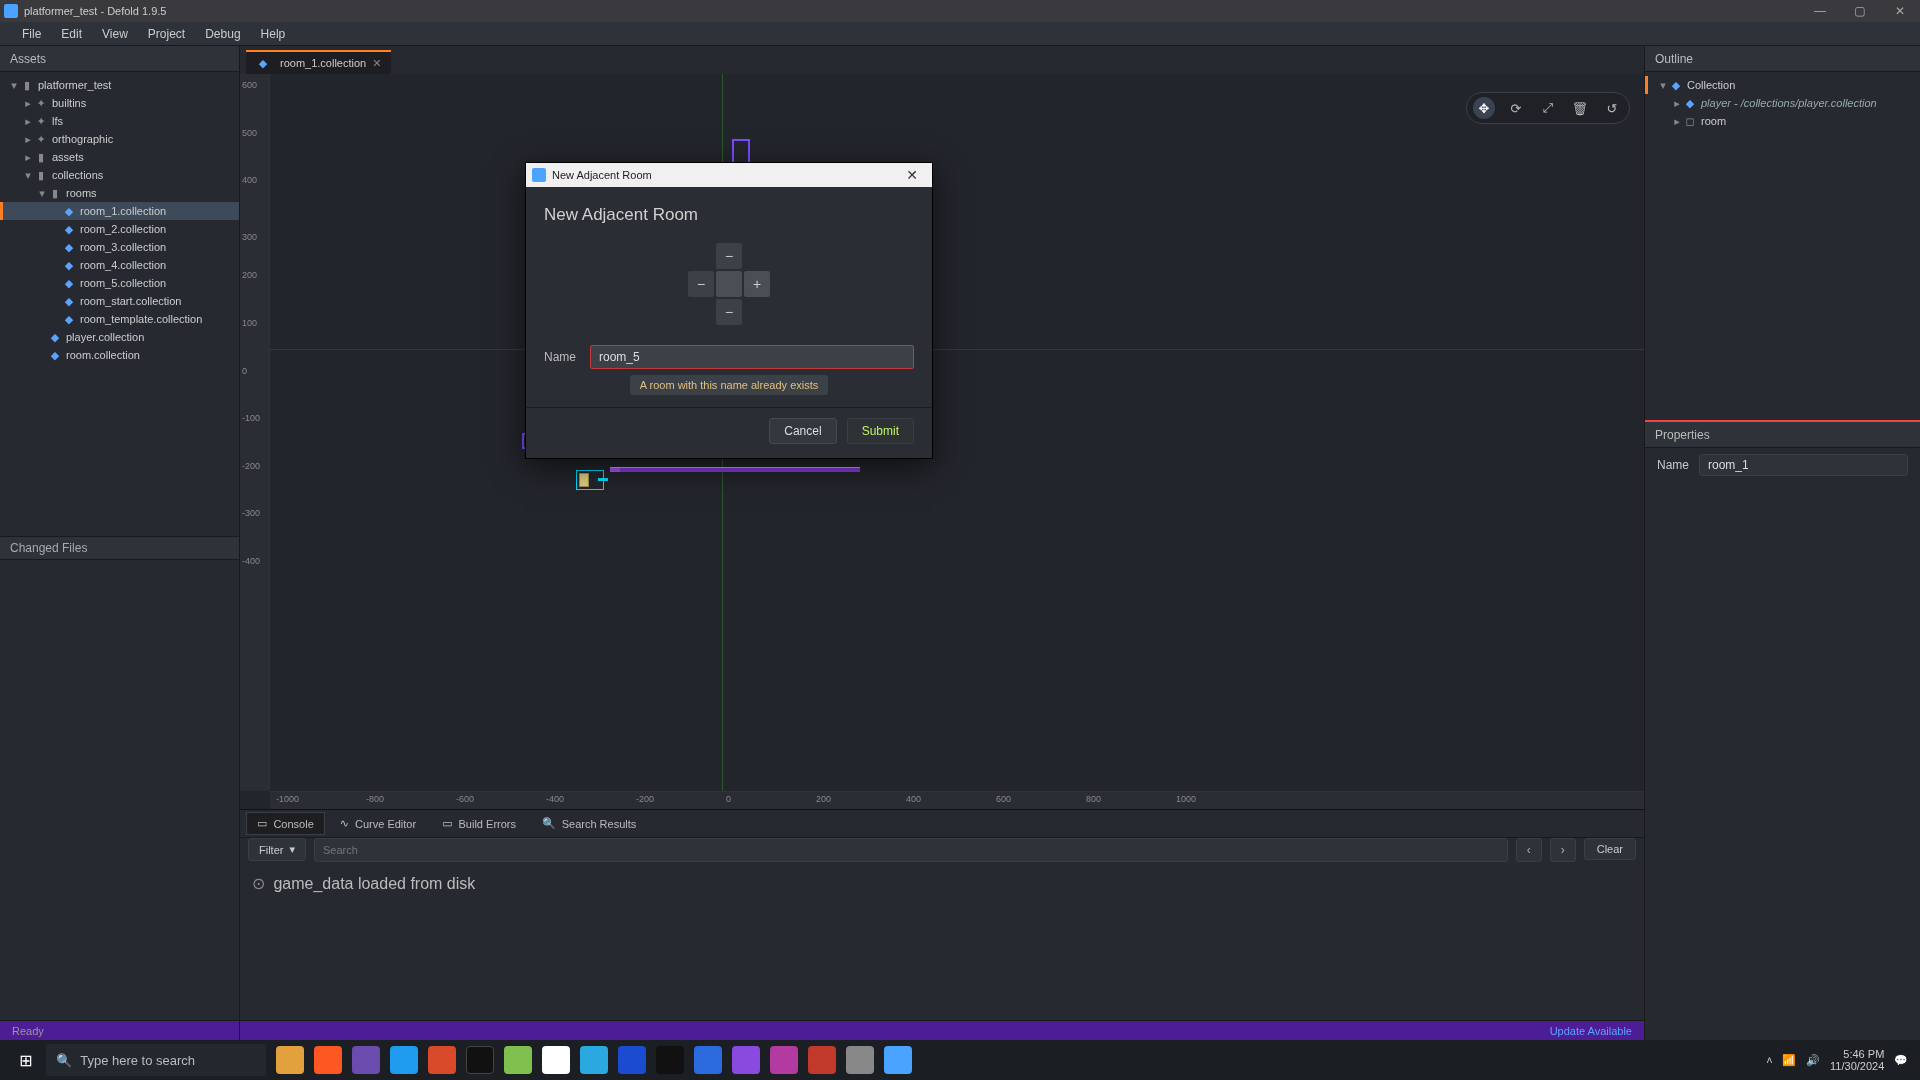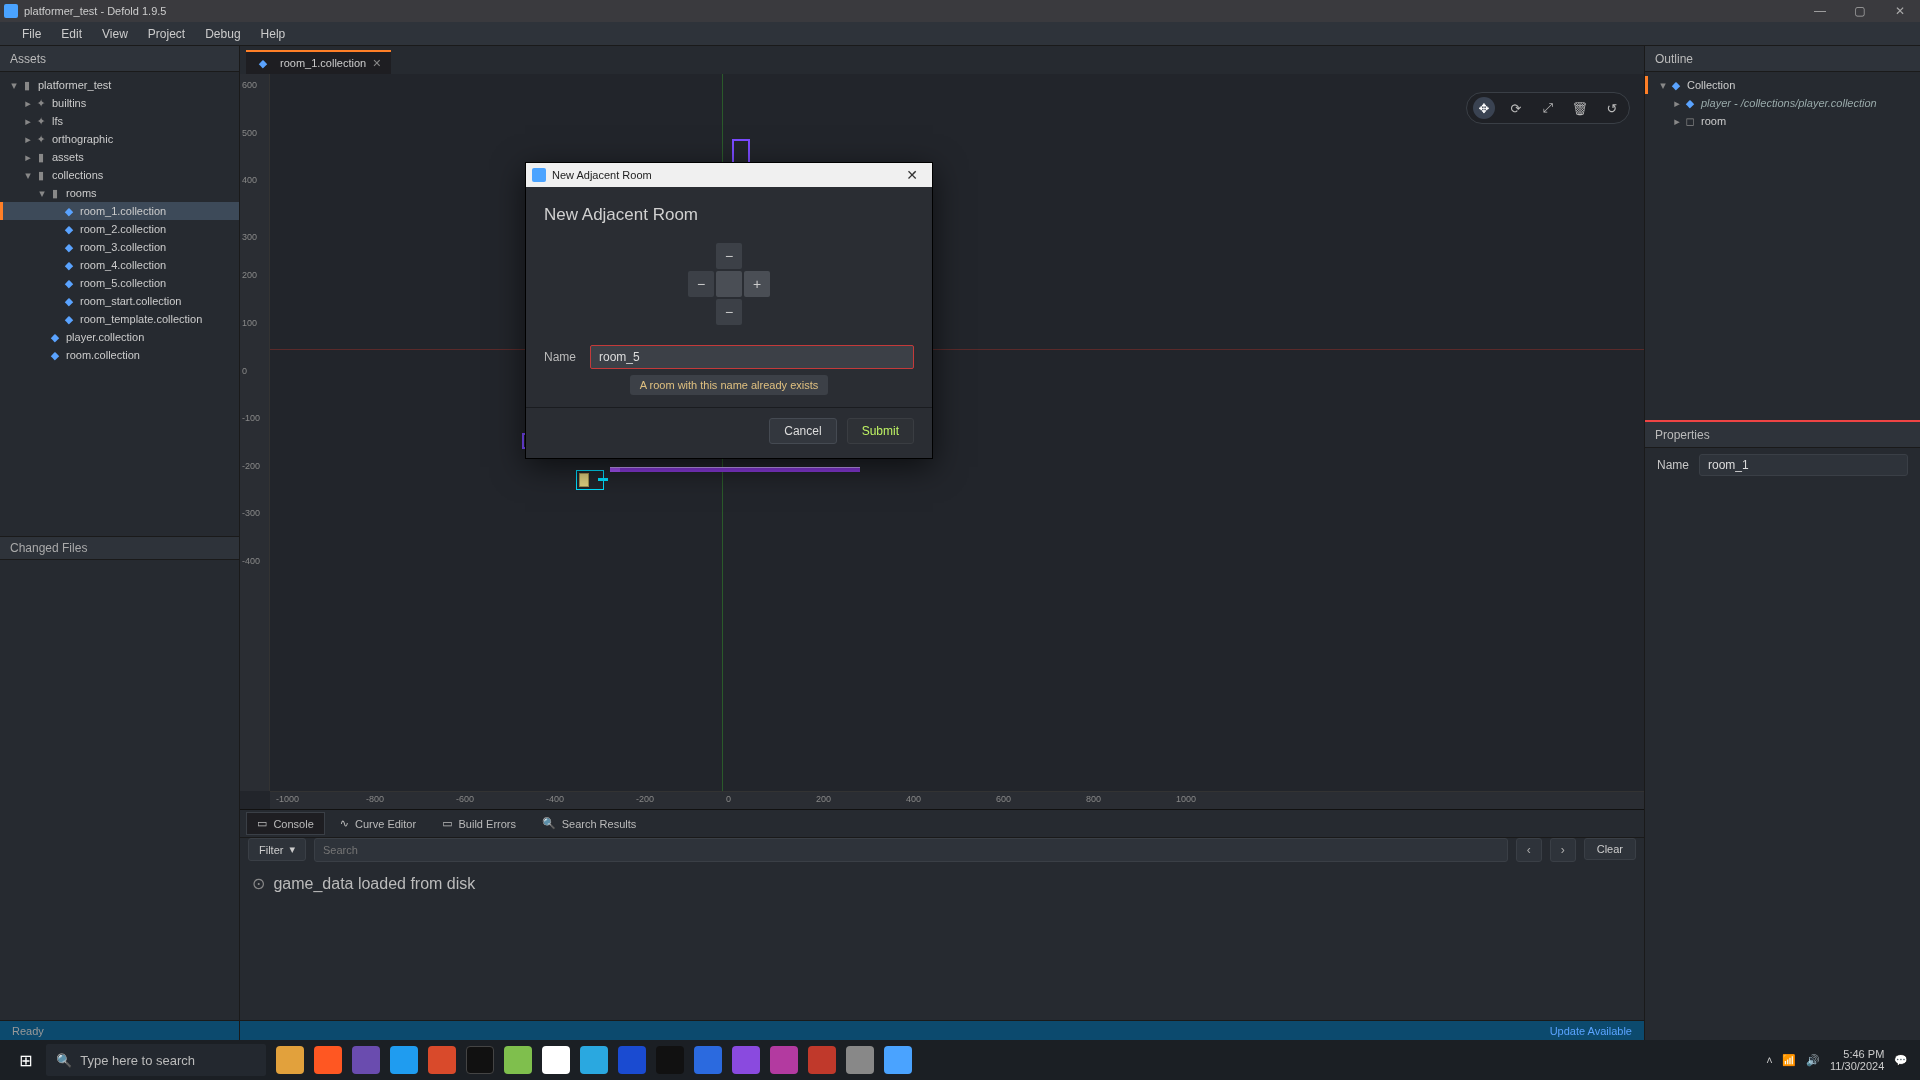--- a/index.html
+++ b/index.html
@@ -71,21 +71,21 @@
 .bottab.active { border:1px solid #3a3f46; background:#1e1e22; }
 .botcontrols { height:30px; display:flex; align-items:flex-start; padding:0 8px; gap:8px; }
 .filterbtn { display:flex; align-items:center; gap:6px; padding:4px 10px; background:#2e333a; border:1px solid #3a3f46; border-radius:3px; font-size:11px; color:#ccc; }
 .searchbox { flex:1; background:#2e333a; border:1px solid #3a3f46; border-radius:3px; height:24px; padding:0 8px; color:#ccc; font-size:11px; }
 .navbtn { width:26px; height:24px; background:#2e333a; border:1px solid #3a3f46; border-radius:3px; display:flex; align-items:center; justify-content:center; color:#aaa; }
 .clearbtn { padding:4px 12px; background:#2e333a; border:1px solid #3a3f46; border-radius:3px; color:#ccc; font-size:11px; }
 .consoleout { flex:1; padding:6px 12px; font-family:Consolas, monospace; font-size:16px; color:#bbb; }
 .consoleout .dot { color:#888; margin-right:8px; }
 
 
-.statusstrip { height:20px; background:#0c4a6e; display:flex; align-items:center; padding:0 12px; font-size:11px; color:#999; border-top:1px solid #1a1a1a; }
+.statusstrip { height:20px; background:#4c1d95; display:flex; align-items:center; padding:0 12px; font-size:11px; color:#999; border-top:1px solid #1a1a1a; }
 .statusstrip .right { margin-left:auto; color:#5aa3ff; }
 
 
 .rightcol { width:276px; display:flex; flex-direction:column; background:#262a30; border-left:1px solid #1a1a1a; }
 .outline-tree { flex:1; padding-top:4px; }
 .outline-tree .treerow { padding-left:6px; }
 .outline-sel { position:relative; }
 .outline-sel::before { content:""; position:absolute; left:0; top:0; bottom:0; width:3px; background:#ff7f27; }
 .props { height:620px; border-top:2px solid #ef4444; }
 .proprow { display:flex; align-items:center; padding:6px 12px; gap:10px; }

